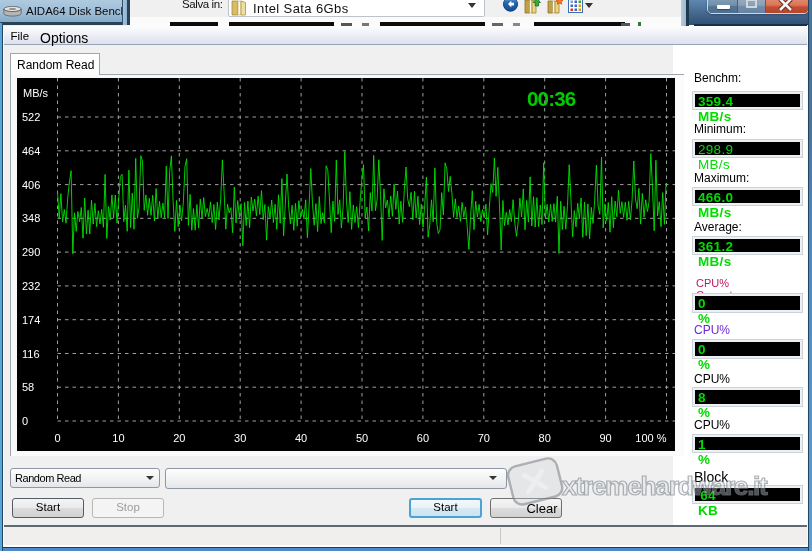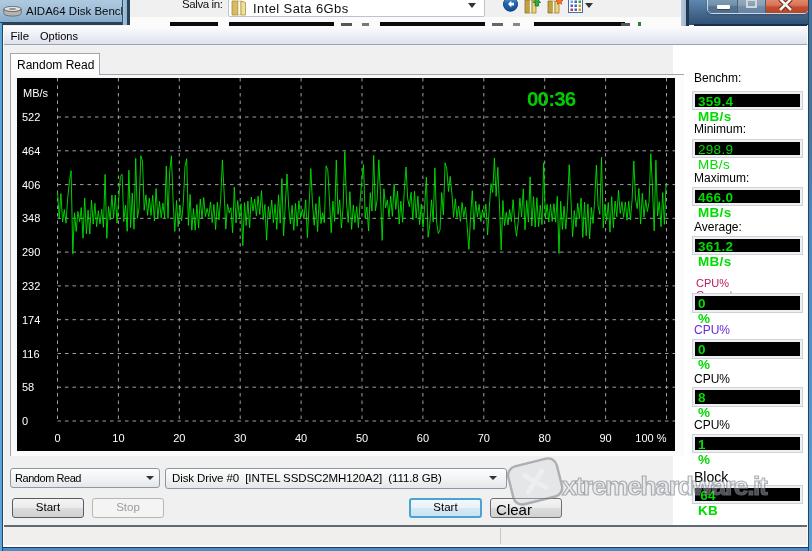--- a/index.html
+++ b/index.html
@@ -101,21 +101,21 @@
   <div class="abs" style="left:127px;top:0;width:2.5px;height:25px;background:#2a4258;"></div>
   <div class="abs" style="left:26px;top:4.5px;font-size:11.5px;color:#0a0a0a;width:96px;overflow:hidden;white-space:nowrap;">AIDA64 Disk Benchm</div>
   <svg class="abs" style="left:3px;top:6px" width="19" height="11" viewBox="0 0 19 11">
     <ellipse cx="9.5" cy="3" rx="8.7" ry="2.6" fill="#e3e3e3" stroke="#5e5e5e" stroke-width="0.8"></ellipse>
     <path d="M0.8 3 L0.8 7.5 A8.7 2.6 0 0 0 18.2 7.5 L18.2 3 A8.7 2.6 0 0 1 0.8 3 Z" fill="#b5b5b5" stroke="#5e5e5e" stroke-width="0.8"></path>
     <ellipse cx="9.5" cy="3" rx="3.6" ry="1.1" fill="#8f8f8f"></ellipse>
   </svg>
 
   <div class="abs" style="left:2px;top:26px;width:808px;height:19px;background:linear-gradient(#fdfdfe,#eceef5 55%,#dce1ee);border-bottom:1px solid #9ba4b6;"></div>
   <div class="abs" style="left:10.5px;top:30px;font-size:11.5px;color:#000;">File</div>
-  <div class="abs" style="left:40px;top:30px;font-size:11px;color:#000;">Options</div>
+  <div class="abs" style="left:40px;top:30px;font-size:14px;color:#000;">Options</div>
 
   <div class="abs" style="left:10px;top:74px;width:674px;height:382px;border:1px solid #a0a6ad;background:#f7f8f9;"></div>
   <div class="abs" style="left:10px;top:53px;width:90px;height:22px;border:1px solid #a0a6ad;border-bottom:none;background:linear-gradient(#ffffff,#fbfbfc);"></div>
   <div class="abs" style="left:17px;top:58px;font-size:12px;color:#000;">Random Read</div>
 
   <div class="abs" style="left:675px;top:75px;width:9px;height:380px;background:#fbfbfb;"></div>
   <div class="abs" style="left:11px;top:451px;width:673px;height:5px;background:#fbfbfb;"></div>
 
   <svg class="abs" style="left:17px;top:78px" width="658" height="373" viewBox="0 0 658 373">
     <rect x="0" y="0" width="658" height="373" fill="#000"></rect>
@@ -196,31 +196,30 @@
   <div class="abs" style="left:698px;top:436.8px;font-size:13.5px;font-weight:bold;letter-spacing:0.3px;color:#00dc00;">1 %</div>
   <div class="abs" style="left:694px;top:469.0px;font-size:14px;color:#000;">Block Size:</div>
   <div class="abs" style="left:693px;top:485.8px;width:108.5px;height:17.5px;background:#000;border:2px solid #edf0f3;box-shadow:0 0 0 1px #ccd2d8;"></div>
   <div class="abs" style="left:698px;top:487.8px;font-size:13.5px;font-weight:bold;letter-spacing:0.3px;color:#00dc00;text-align:center;">64 KB</div>
 
   <div class="abs" style="left:10px;top:468px;width:150px;height:20px;border:1px solid #8e98a4;border-radius:3px;background:linear-gradient(#fdfdfd,#f0f1f2 60%,#e4e6e9);"></div>
   <div class="abs" style="left:15px;top:472px;font-size:11px;letter-spacing:-0.45px;color:#000;">Random Read</div>
   <div class="abs" style="left:146px;top:476px;width:0;height:0;border-left:4px solid transparent;border-right:4px solid transparent;border-top:4px solid #333;"></div>
 
   <div class="abs" style="left:165px;top:468px;width:342px;height:21px;border:1px solid #8e98a4;border-radius:3px;background:linear-gradient(#fdfdfd,#f0f1f2 60%,#e4e6e9);"></div>
-  <div class="abs" style="left:172px;top:472px;font-size:11.5px;letter-spacing:-0.1px;color:#000;">Disk Drive #0&nbsp; [INTEL SSDSC2MH120A2]&nbsp; (111.8 GB)</div>
   <div class="abs" style="left:489px;top:476px;width:0;height:0;border-left:4px solid transparent;border-right:4px solid transparent;border-top:4px solid #333;"></div>
 
   <div class="abs" style="left:12px;top:498px;width:72px;height:20px;border:1px solid #545c66;border-radius:3px;background:linear-gradient(#f4f4f4,#ebebeb 48%,#dcdcdc 52%,#d2d2d2);"></div>
   <div class="abs" style="left:12px;top:501px;width:72px;text-align:center;font-size:11.5px;color:#000;">Start</div>
   <div class="abs" style="left:92px;top:498px;width:72px;height:20px;border:1px solid #b8b8b2;border-radius:3px;background:#f4f4f4;"></div>
   <div class="abs" style="left:92px;top:501px;width:72px;text-align:center;font-size:11.5px;color:#9c9c9c;">Stop</div>
   <div class="abs" style="left:409px;top:498px;width:73px;height:20px;border:2px solid #49a3d3;border-radius:3px;background:linear-gradient(#f2f8fb,#e8f2f8 48%,#d6e9f4 52%,#cbe3f1);"></div>
   <div class="abs" style="left:409px;top:501px;width:73px;text-align:center;font-size:11.5px;color:#000;">Start</div>
   <div class="abs" style="left:490px;top:498px;width:72px;height:20px;border:1px solid #707070;border-radius:3px;background:linear-gradient(#f4f4f4,#ebebeb 48%,#dcdcdc 52%,#d2d2d2);"></div>
-  <div class="abs" style="left:478px;top:501px;width:72px;text-align:center;font-size:15px;color:#000;">Clear</div>
+  <div class="abs" style="left:506px;top:501px;width:72px;text-align:center;font-size:13px;color:#000;">Clear</div>
 
   <svg class="abs" style="left:498px;top:452px" width="310" height="60" viewBox="0 0 310 60">
     <g opacity="0.72">
       <rect x="12" y="10" width="50" height="39" rx="9" transform="rotate(-14 37 29)" fill="#ccd0d5" fill-opacity="0.45" stroke="#82878d" stroke-width="2.4" stroke-opacity="0.85"></rect>
       <path d="M28 21 L46 38 M46 21 L28 38" transform="rotate(-14 37 29)" stroke="#eef0f2" stroke-width="5" stroke-linecap="round" fill="none" opacity="0.8"></path>
       <text x="64" y="42.5" font-size="26.5px" font-weight="bold" fill="#dde0e5" fill-opacity="0.5" stroke="#81878e" stroke-width="1.2" stroke-opacity="0.9" letter-spacing="-1.4" font-family="Liberation Sans, sans-serif">xtremehardware.it</text>
     </g>
   </svg>
 
   <div class="abs" style="left:2px;top:525px;width:806px;height:1.5px;background:#5f6a72;"></div>

